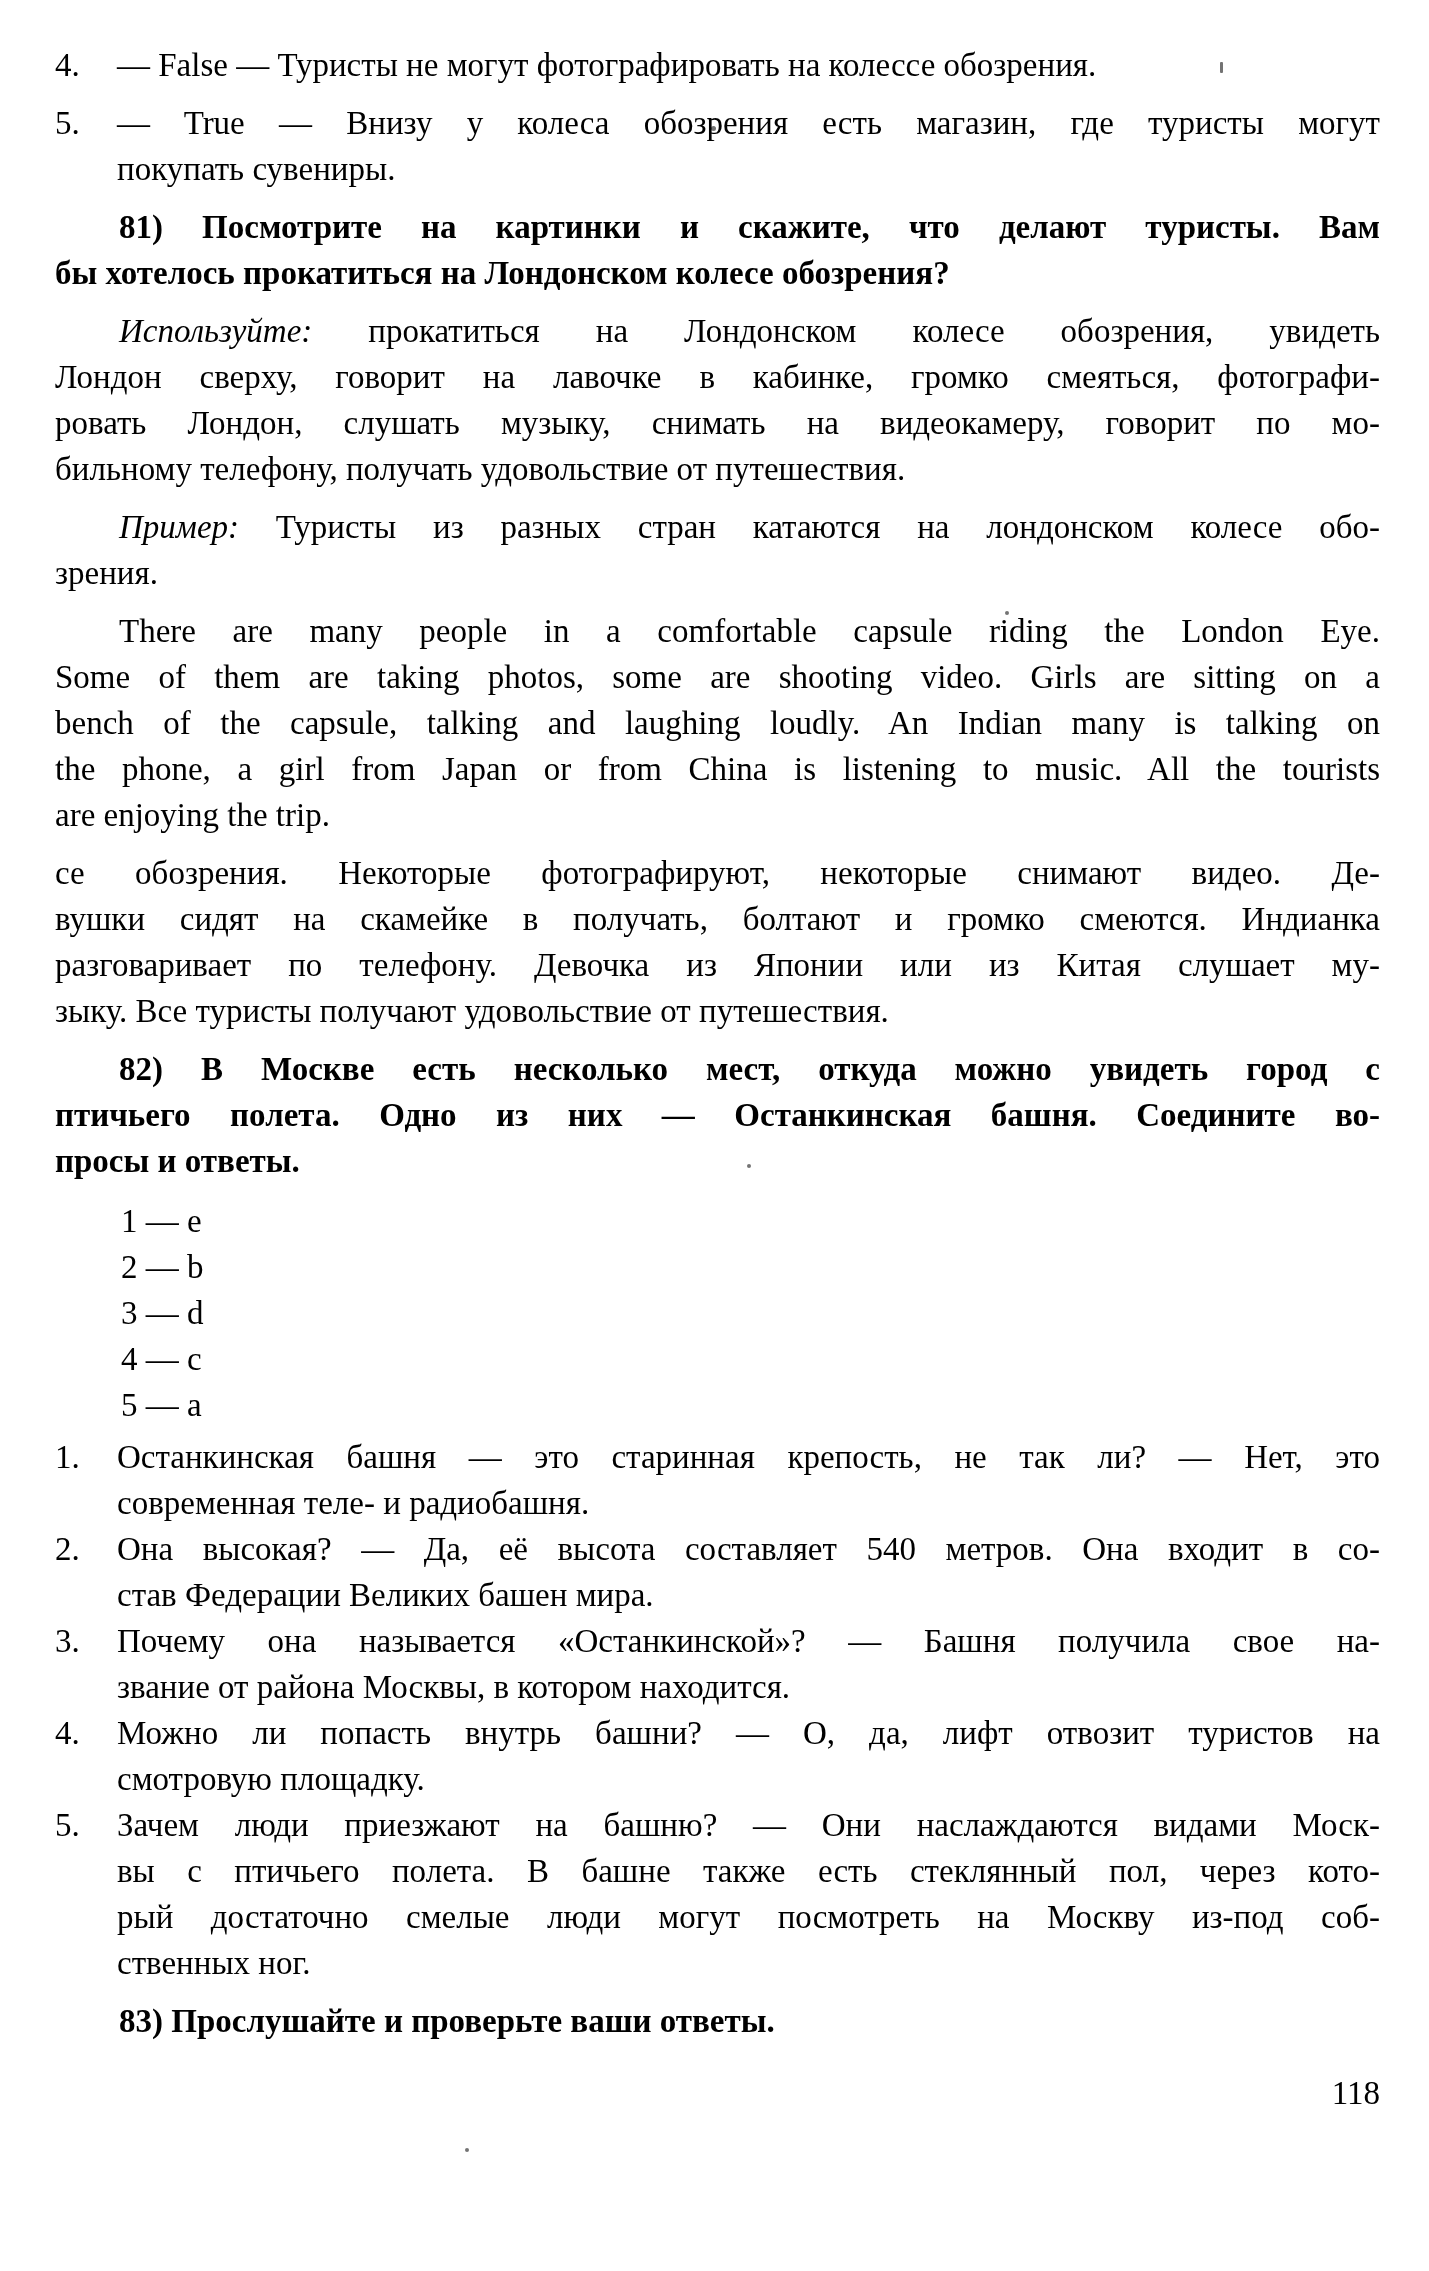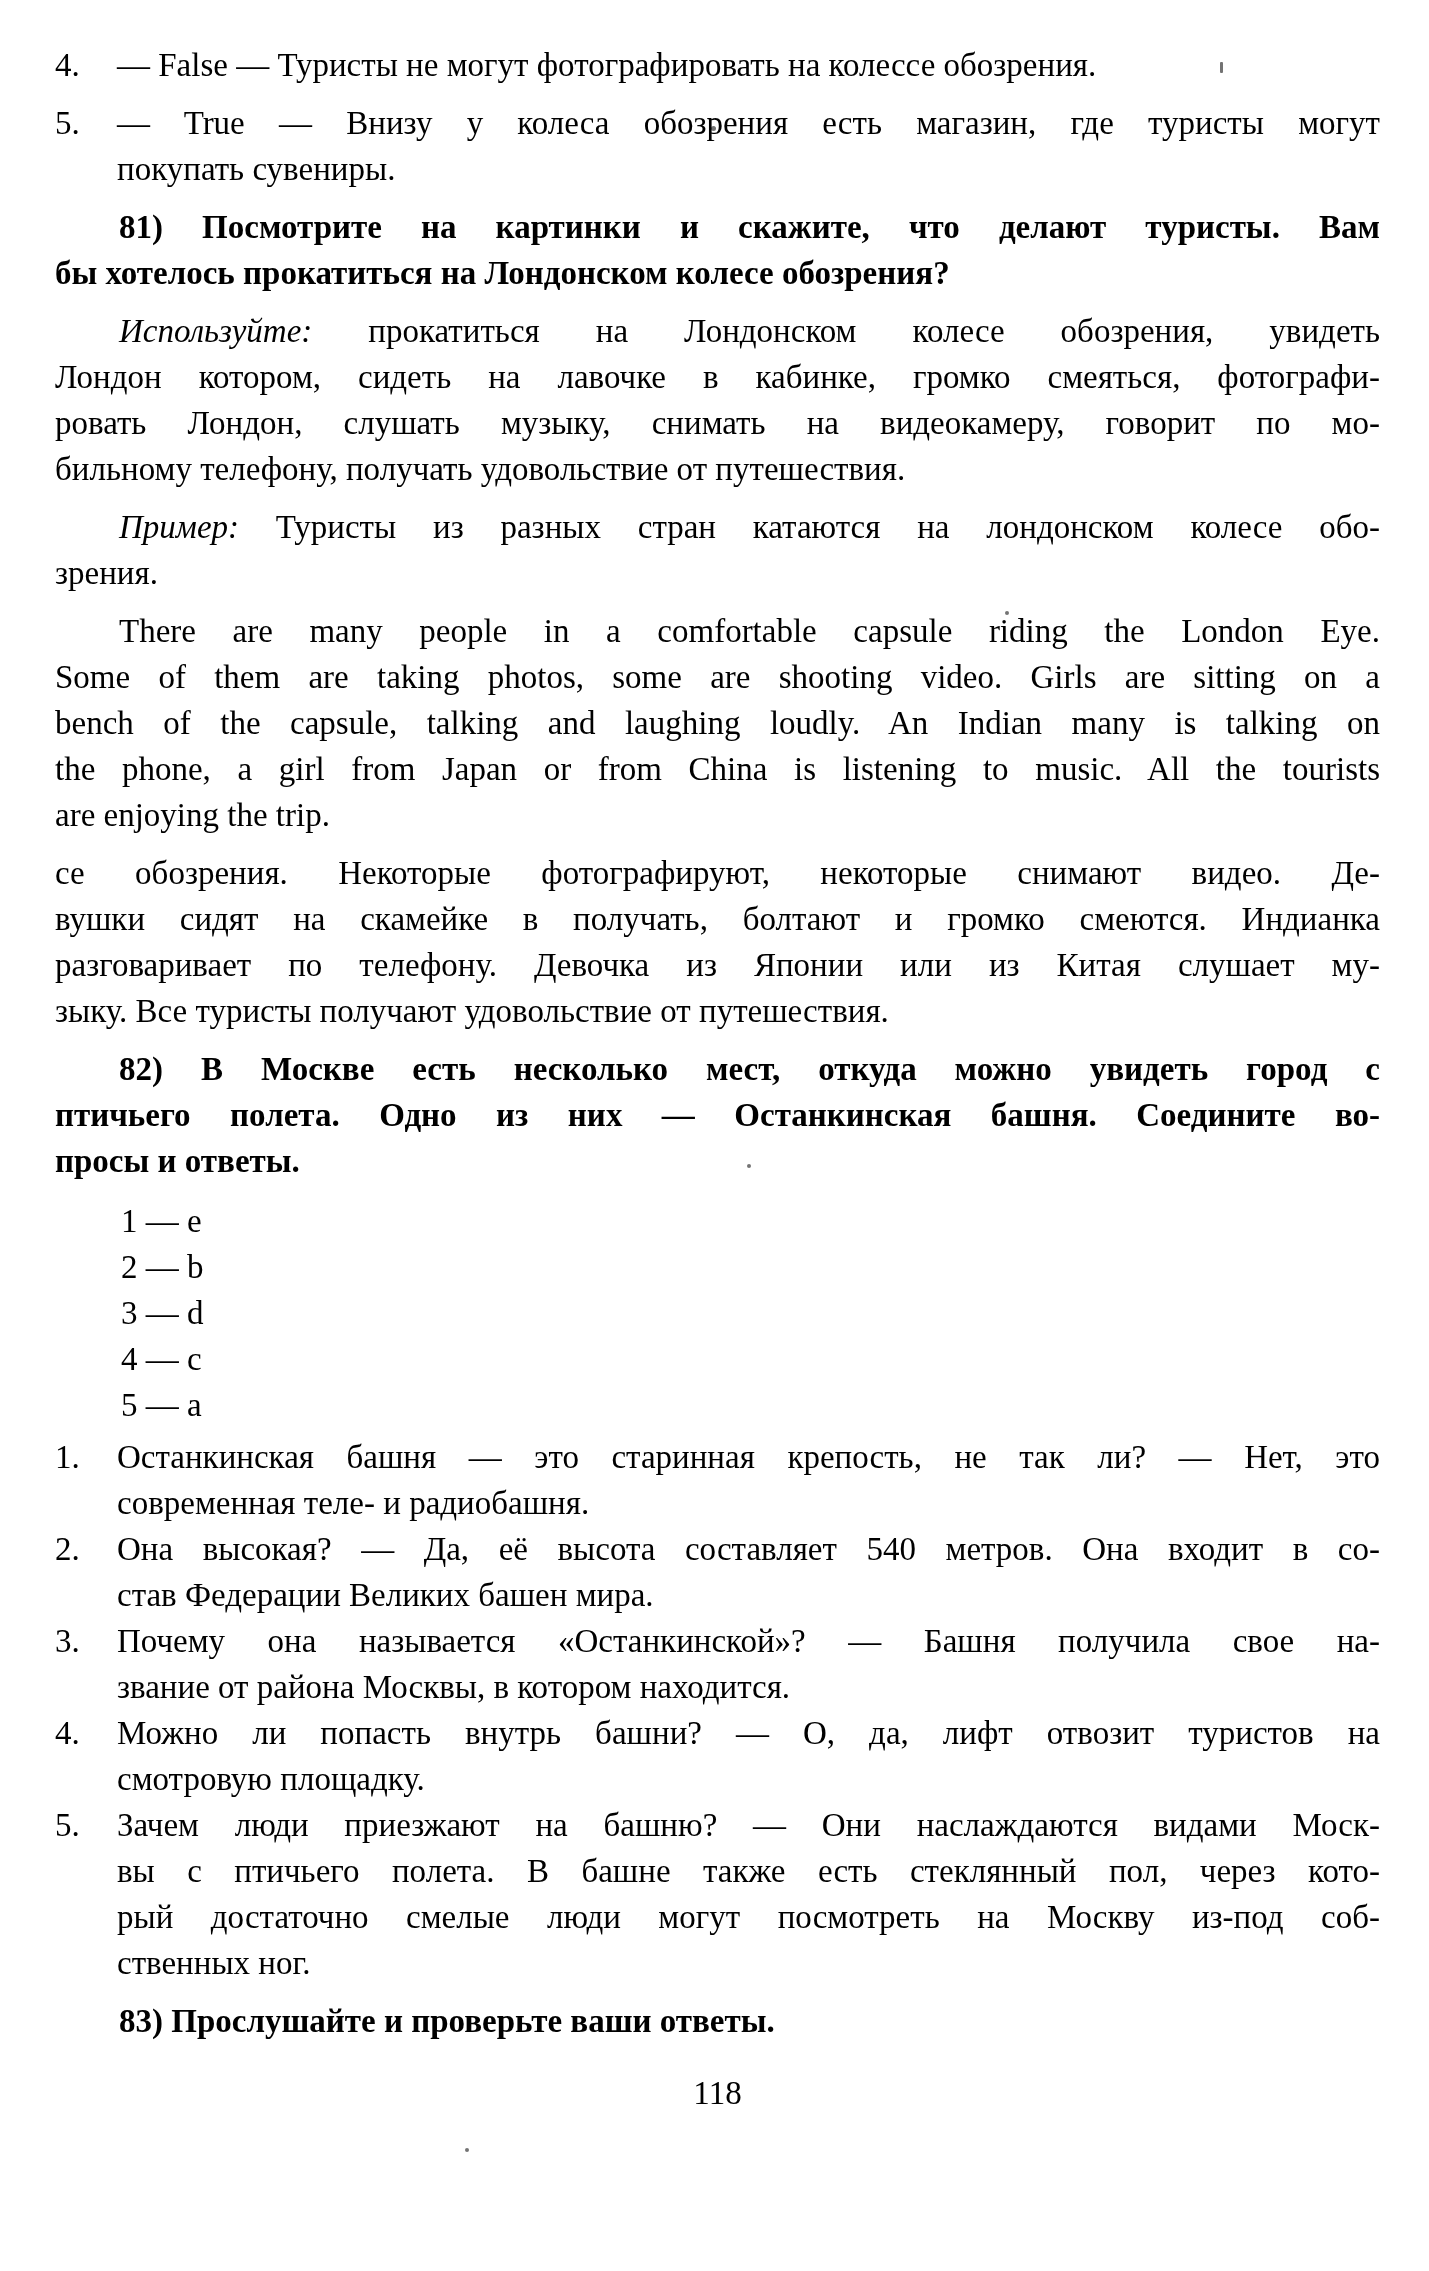--- a/index.html
+++ b/index.html
@@ -23,21 +23,21 @@
   .b-match{margin-top:14px;}
   .b-match + .b-qa{margin-top:6px;}
   .b-list,.b-qa{position:relative;margin-left:62px;}
   .num{position:absolute;left:-62px;top:0;white-space:nowrap;}
   .line{width:100%;}
   .just{text-align:justify;text-align-last:justify;}
   .last{text-align:center;text-align-last:left;}
   .ind{text-indent:64px;}
   .ml{padding-left:66px;}
   .it{font-style:italic;}
-  .pageno{margin-top:26px;text-align:center;}
+  .pageno{margin-top:26px;text-align:right;}
   
   .speck{position:absolute;background:#000;opacity:.55;border-radius:50%;}
   .s1{left:1220px;top:62px;width:3px;height:11px;border-radius:1px;}
   .s2{left:711px;top:126px;width:5px;height:5px;}
   .s3{left:1005px;top:611px;width:4px;height:4px;}
   .s4{left:747px;top:1164px;width:4px;height:4px;}
   .s5{left:465px;top:2148px;width:4px;height:4px;}
 </style>
 </head>
 <body>
@@ -52,21 +52,21 @@
         <span class="num">5.</span>
         <div class="line just"><span>— True — Внизу у колеса обозрения есть магазин, где туристы могут</span></div>
         <div class="line last"><span>покупать сувениры.</span></div>
       </div>
       <div class="blk b-head">
         <div class="line just ind"><span>81) Посмотрите на картинки и скажите, что делают туристы. Вам</span></div>
         <div class="line last"><span>бы хотелось прокатиться на Лондонском колесе обозрения?</span></div>
       </div>
       <div class="blk b-par">
         <div class="line just ind"><span class="it">Используйте:</span><span> прокатиться на Лондонском колесе обозрения, увидеть</span></div>
-        <div class="line just"><span>Лондон котором, сидеть на лавочке в кабинке, громко смеяться, фотографи-</span></div>
+        <div class="line just"><span>Лондон сверху, говорит на лавочке в кабинке, громко смеяться, фотографи-</span></div>
         <div class="line just"><span>ровать Лондон, слушать музыку, снимать на видеокамеру, говорит по мо-</span></div>
         <div class="line last"><span>бильному телефону, получать удовольствие от путешествия.</span></div>
       </div>
       <div class="blk b-par">
         <div class="line just ind"><span class="it">Пример:</span><span> Туристы из разных стран катаются на лондонском колесе обо-</span></div>
         <div class="line last"><span>зрения.</span></div>
       </div>
       <div class="blk b-par">
         <div class="line just ind"><span>There are many people in a comfortable capsule riding the London Eye.</span></div>
         <div class="line just"><span>Some of them are taking photos, some are shooting video. Girls are sitting on a</span></div>

